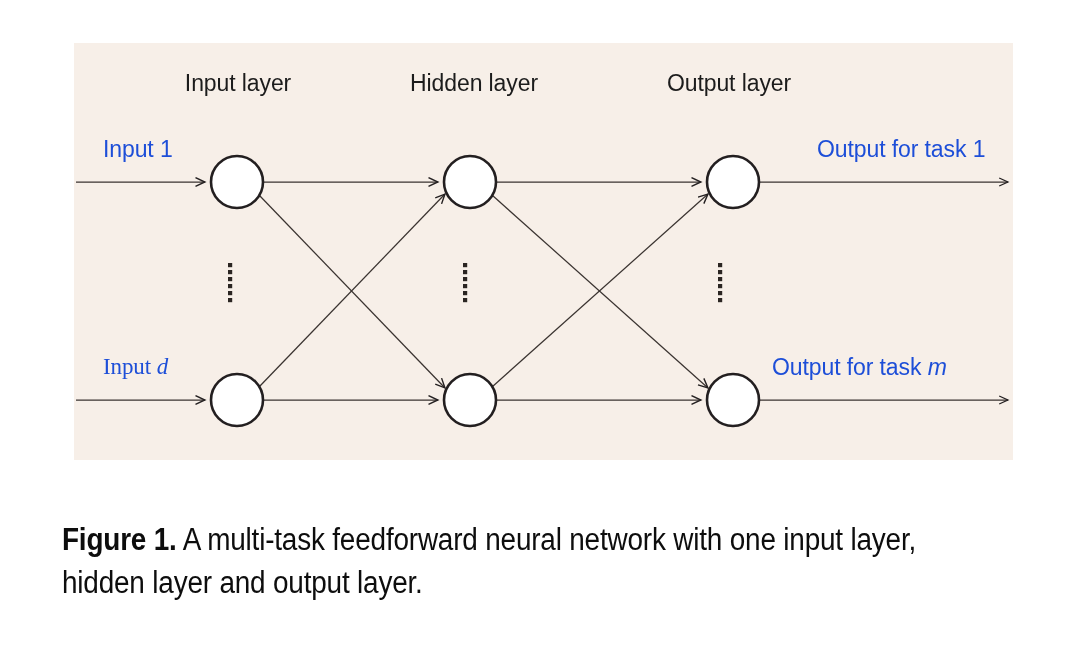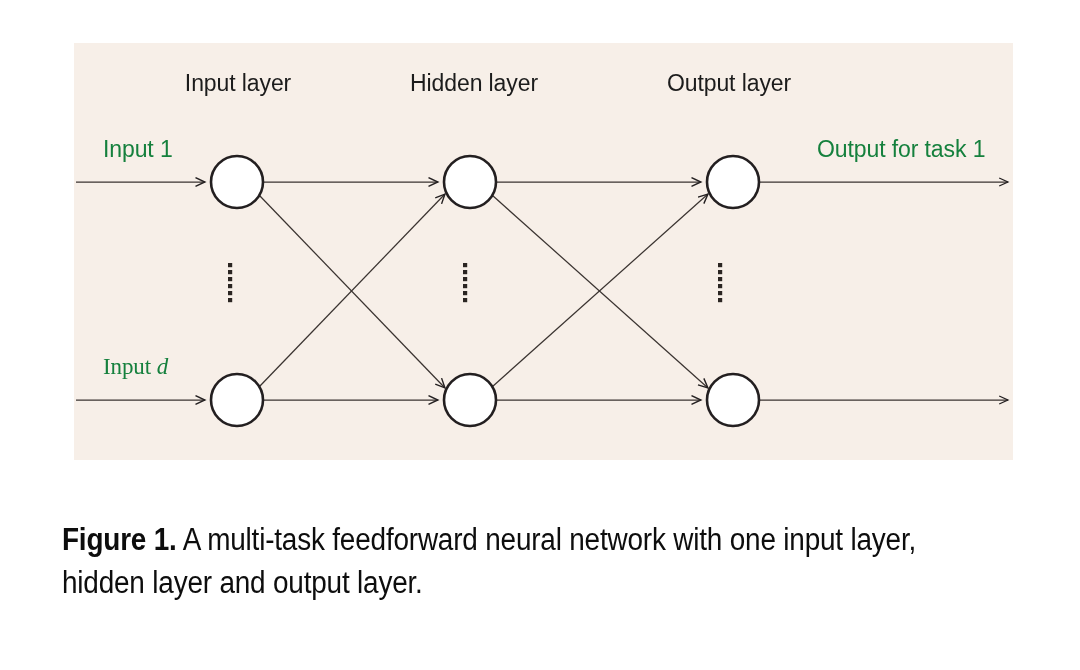--- a/index.html
+++ b/index.html
@@ -57,21 +57,21 @@
   #layer-title-input  { left: 238px; top: 70px; text-align: right; }
   #layer-title-hidden { left: 474px; top: 70px; }
   #layer-title-output { left: 729px; top: 70px; }
 
   
   .io-label {
     position: absolute;
     font-family: "Liberation Sans", sans-serif;
     font-size: 23px;
     font-weight: 400;
-    color: #15803d;
+    color: #1d4ed8;
     white-space: nowrap;
     letter-spacing: -0.1px;
   }
   .io-label .sym { font-style: italic; }
 
   #io-label-input-1  { left: 103px; top: 136px; }
   #io-label-input-d  { left: 103px; top: 354px; font-family: Liberation Serif, serif; }
   #io-label-output-1 { left: 772px; top: 136px; margin-left: 45px; }
   #io-label-output-m { left: 772px; top: 354px; }
 
@@ -175,16 +175,17 @@
   <div class="layer-title" id="layer-title-input">Input layer</div>
   <div class="layer-title" id="layer-title-output">Output layer</div>
   <div class="layer-title" id="layer-title-hidden">Hidden layer</div>
 
   <div class="io-label" id="io-label-input-1"><span>Input </span><span class="idx">1</span></div>
 
   <div class="io-label" id="io-label-input-d"><span>Input </span><span class="sym">d</span></div>
 
   <div class="io-label" id="io-label-output-1"><span>Output for task </span><span class="idx">1</span></div>
 
+  <div class="io-label" id="io-label-output-m"><span>Output for task </span><span class="sym">m</span></div>
 
   <div id="figure-caption"><span class="caption-label">Figure 1.</span><span class="caption-text"> A multi-task feedforward neural network with one input layer, hidden layer and output layer.</span></div>
 
 </div>
 
 </body></html>

